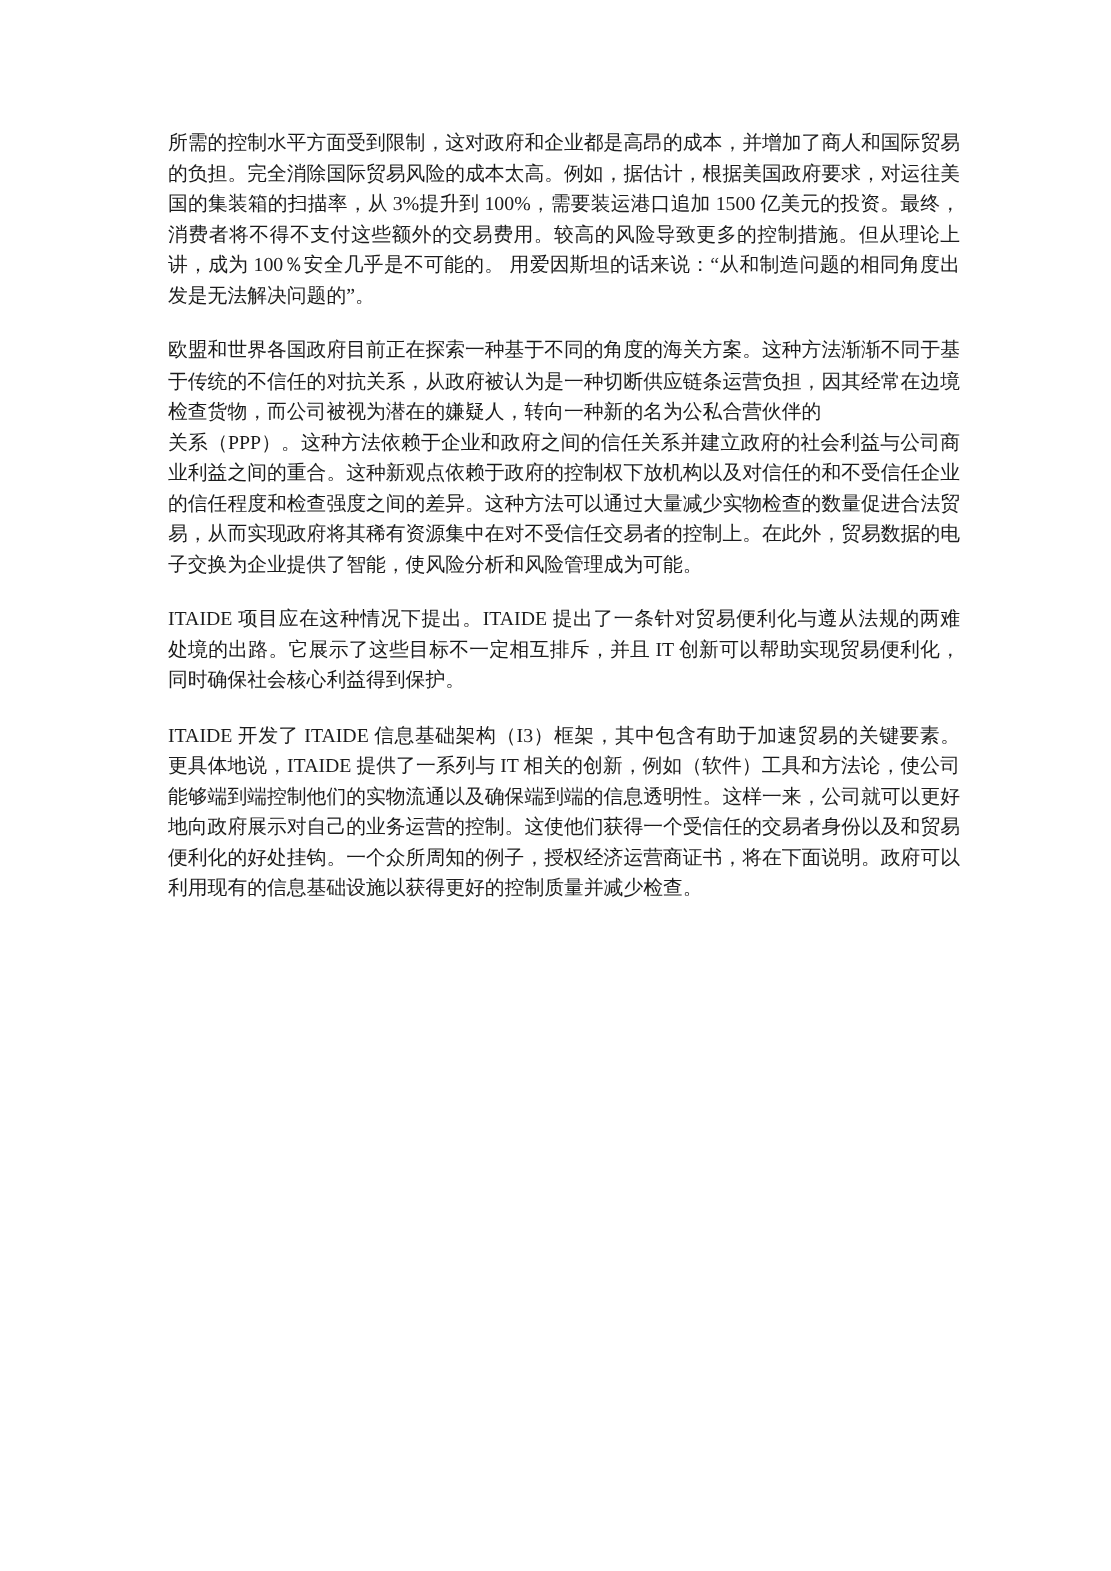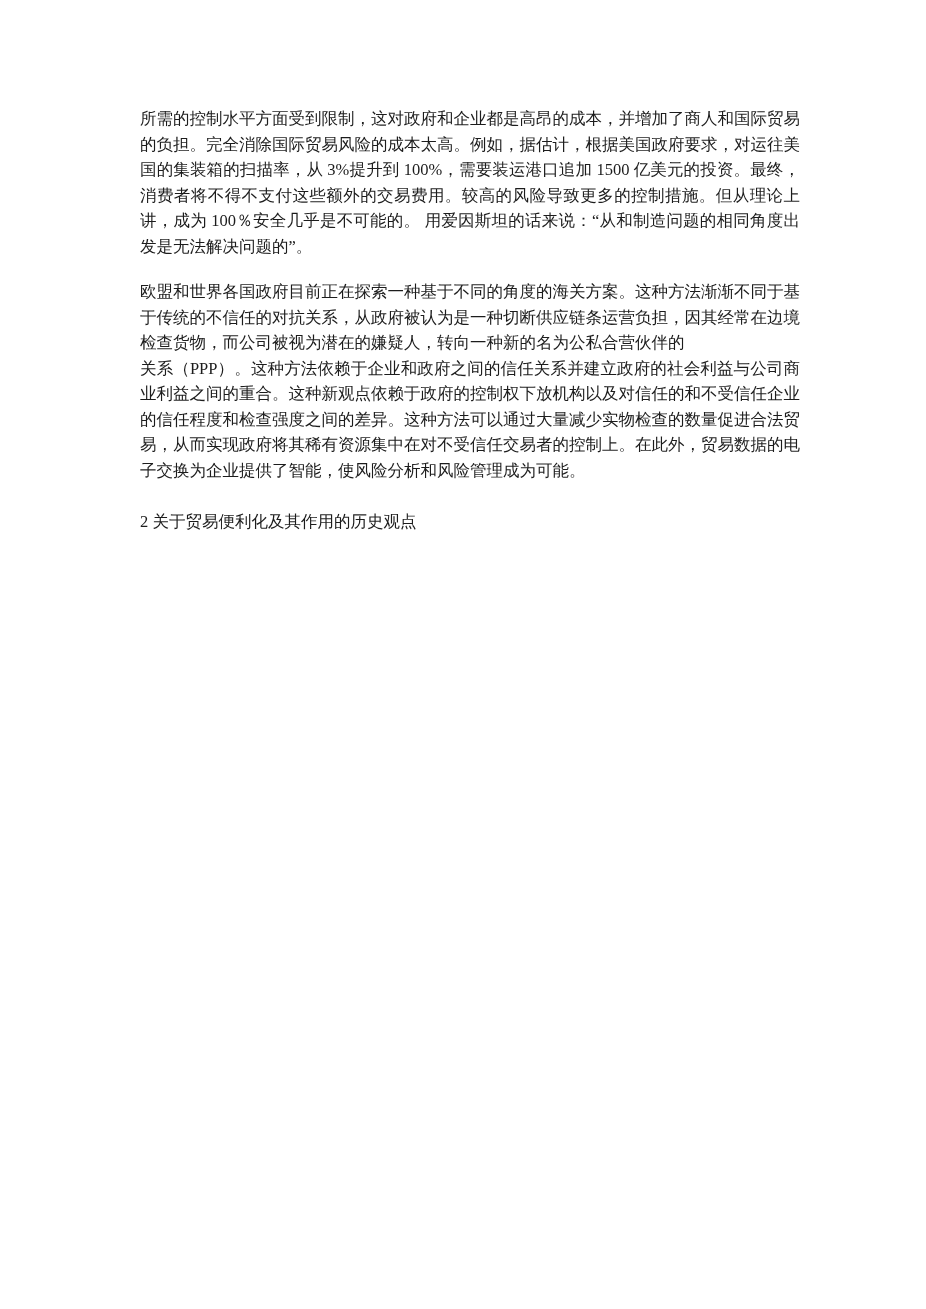--- a/index.html
+++ b/index.html
@@ -46,16 +46,17 @@
 </style>
 </head>
 <body>
 
 <div class="page">
   <div class="text-block">
     <div id="paragraphs-container">
         <p class="para">所需的控制水平方面受到限制，这对政府和企业都是高昂的成本，并增加了商人和国际贸易的负担。完全消除国际贸易风险的成本太高。例如，据估计，根据美国政府要求，对运往美国的集装箱的扫描率，从 3%提升到 100%，需要装运港口追加 1500 亿美元的投资。最终，消费者将不得不支付这些额外的交易费用。较高的风险导致更多的控制措施。但从理论上讲，成为 100％安全几乎是不可能的。 用爱因斯坦的话来说：“从和制造问题的相同角度出发是无法解决问题的”。</p>
         <p class="para">欧盟和世界各国政府目前正在探索一种基于不同的角度的海关方案。这种方法渐渐不同于基于传统的不信任的对抗关系，从政府被认为是一种切断供应链条运营负担，因其经常在边境检查货物，而公司被视为潜在的嫌疑人，转向一种新的名为公私合营伙伴的
 关系（PPP）。这种方法依赖于企业和政府之间的信任关系并建立政府的社会利益与公司商业利益之间的重合。这种新观点依赖于政府的控制权下放机构以及对信任的和不受信任企业的信任程度和检查强度之间的差异。这种方法可以通过大量减少实物检查的数量促进合法贸易，从而实现政府将其稀有资源集中在对不受信任交易者的控制上。在此外，贸易数据的电子交换为企业提供了智能，使风险分析和风险管理成为可能。</p>
+        <p class="para">ITAIDE 项目应在这种情况下提出。ITAIDE 提出了一条针对贸易便利化与遵从法规的两难处境的出路。它展示了这些目标不一定相互排斥，并且 IT 创新可以帮助实现贸易便利化，同时确保社会核心利益得到保护。</p>
+        <p class="para">ITAIDE 开发了 ITAIDE 信息基础架构（I3）框架，其中包含有助于加速贸易的关键要素。更具体地说，ITAIDE 提供了一系列与 IT 相关的创新，例如（软件）工具和方法论，使公司能够端到端控制他们的实物流通以及确保端到端的信息透明性。这样一来，公司就可以更好地向政府展示对自己的业务运营的控制。这使他们获得一个受信任的交易者身份以及和贸易便利化的好处挂钩。一个众所周知的例子，授权经济运营商证书，将在下面说明。政府可以利用现有的信息基础设施以获得更好的控制质量并减少检查。</p>
       </div>
-    <h2 class="section-heading">2 关于贸易便利化及其作用的历史观点</h2>
   </div>
 </div>
 
 </body></html>

